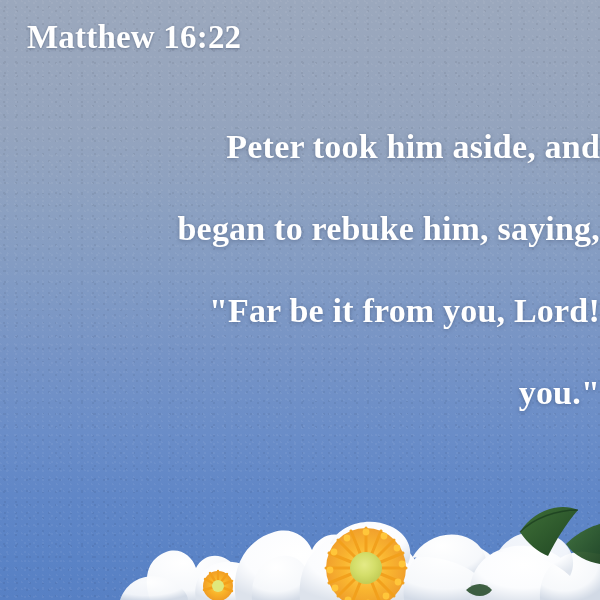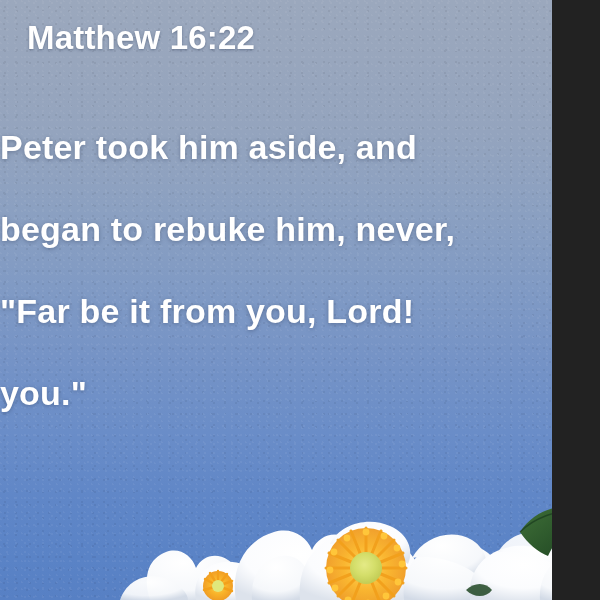--- a/index.html
+++ b/index.html
@@ -3,24 +3,24 @@
 <meta charset="utf-8">
 <title>Bible Verse Image</title>
 <style>
   html, body {
     margin: 0;
     padding: 0;
     background: #222;
   }
   #canvas {
     position: relative;
-    width: 552px;
+    width: 600px;
     height: 600px;
     overflow: hidden;
-    font-family: Liberation Sans, sans-serif;
+    font-family: Liberation Serif, serif;
     
     background: linear-gradient(to bottom,
         #9ba8bd 0%,
         #98a6bd 10%,
         #94a4be 22%,
         #8ba0c1 35%,
         #809ac4 48%,
         #7593c6 60%,
         #6a8dc8 72%,
         #5f86c7 84%,
@@ -52,21 +52,21 @@
     font-weight: bold;
     letter-spacing: .2px;
     text-shadow: 0 1px 3px rgba(40,55,85,.45);
     white-space: nowrap;
   }
   .verse-body {
     position: absolute;
     left: 0;
     right: 0;
     top: 106px;
-    text-align: left;
+    text-align: right;
     color: #ffffff;
     font-size: 34px;
     font-weight: bold;
     line-height: 82px;
     letter-spacing: .2px;
     text-shadow: 0 1px 4px rgba(40,55,85,.40);
   }
   .verse-body .line { display: block; white-space: nowrap; }
 
   
@@ -213,18 +213,18 @@
     </g>
     <g>
       <path d="M466 150 C474 142 486 142 492 150 C486 158 474 158 466 150 Z" fill="#1f4522" opacity=".85"></path>
     </g>
   </svg>
 
   <div class="verse-title">Matthew 16:22</div>
 
   <div class="verse-body">
     <span class="line">Peter took him aside, and</span>
-    <span class="line">began to rebuke him, never,</span>
+    <span class="line">began to rebuke him, saying,</span>
     <span class="line">"Far be it from you, Lord!</span>
     <span class="line">you."</span>
   </div>
 
 </div>
 
 </body></html>

